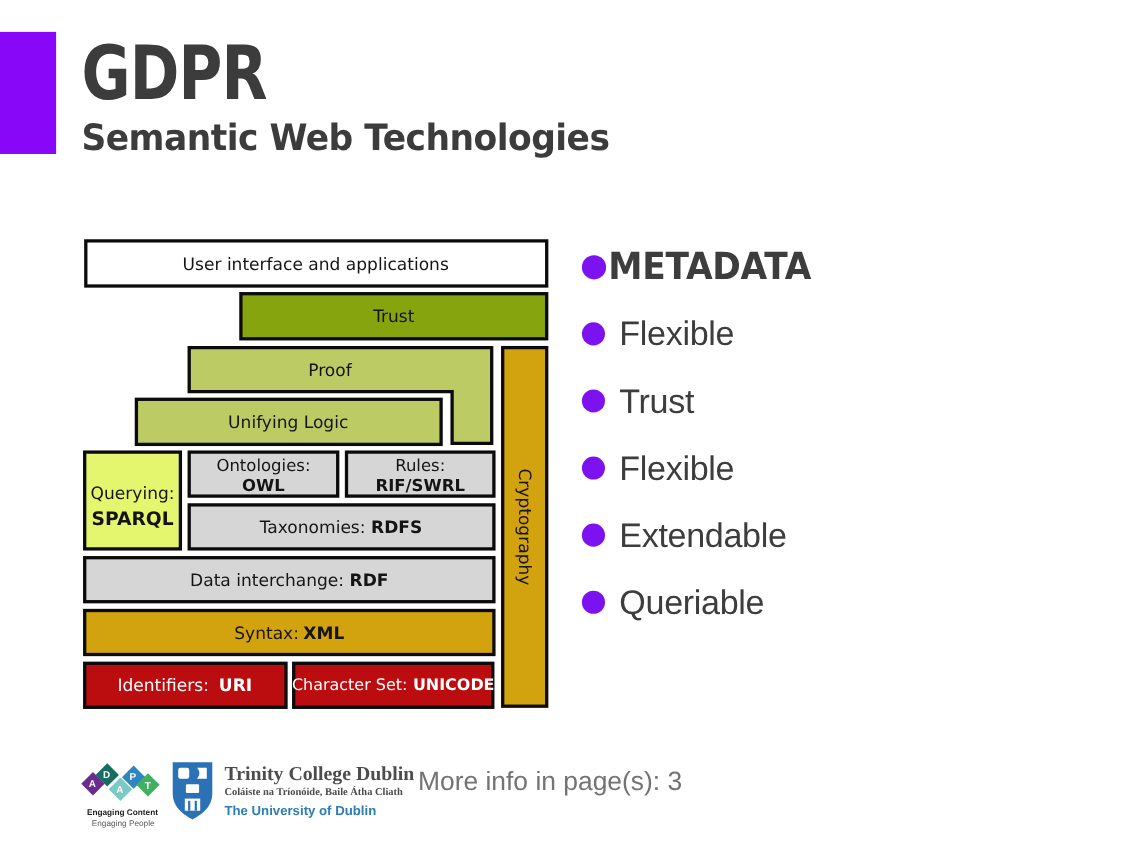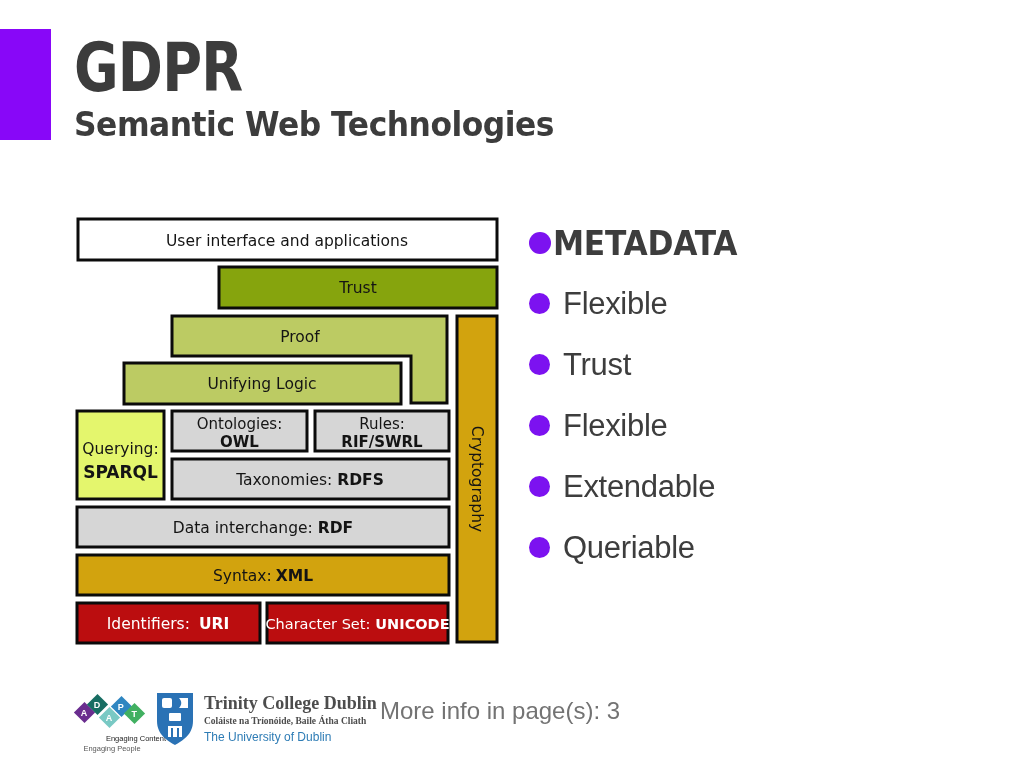--- a/index.html
+++ b/index.html
@@ -44,32 +44,32 @@
   
   .adapt-logo{position:absolute;left:75px;top:693px;width:74px;height:62px;}
   .adapt-tile{position:absolute;width:15px;height:15px;transform:rotate(45deg);
         display:flex;align-items:center;justify-content:center;}
   .adapt-tile span{transform:rotate(-45deg);color:#fff;font-size:9px;font-weight:bold;}
   .t1{left:2px;top:12px;background:#6a2d8f;}
   .t2{left:15px;top:4px;background:#176d62;}
   .t3{left:27px;top:17px;background:#79c9c4;}
   .t4{left:39px;top:6px;background:#2e86c1;}
   .t5{left:52px;top:13px;background:#41b061;}
-  .adapt-tag1{position:absolute;left:17px;top:41px;width:74px;text-align:right;
-        font-size:7.5px;font-weight:normal;color:#1c1c1c;white-space:nowrap;}
+  .adapt-tag1{position:absolute;left:4px;top:41px;width:74px;text-align:left;
+        font-size:7.5px;font-weight:bold;color:#1c1c1c;white-space:nowrap;}
   .adapt-tag2{position:absolute;left:0;top:51px;width:74px;text-align:center;
         font-size:7.5px;color:#585858;white-space:nowrap;}
 
   .trinity-shield{position:absolute;left:155px;top:691px;}
   .trinity-text{position:absolute;left:204px;top:694px;}
   .trinity-name{font-family:"Liberation Serif",serif;font-weight:bold;font-size:18px;
         color:#4c4c4c;line-height:1.0;white-space:nowrap;}
   .trinity-irish{font-family:"Liberation Serif",serif;font-weight:bold;font-size:9.5px;
         color:#4c4c4c;margin-top:4px;white-space:nowrap;}
-  .trinity-univ{font-weight:normal;font-size:12px;color:#2e7cb5;margin-top:4px;white-space:nowrap;}
+  .trinity-univ{font-weight:bold;font-size:12px;color:#2e7cb5;margin-top:4px;white-space:nowrap;}
 
   .more-info{position:absolute;left:380px;top:697px;font-size:24px;color:#737373;white-space:nowrap;}
 </style>
 </head>
 <body>
 
 <div class="accent-bar"></div>
 <h1 class="slide-title">GDPR</h1>
 <h2 class="slide-subtitle">Semantic Web Technologies</h2>
 

